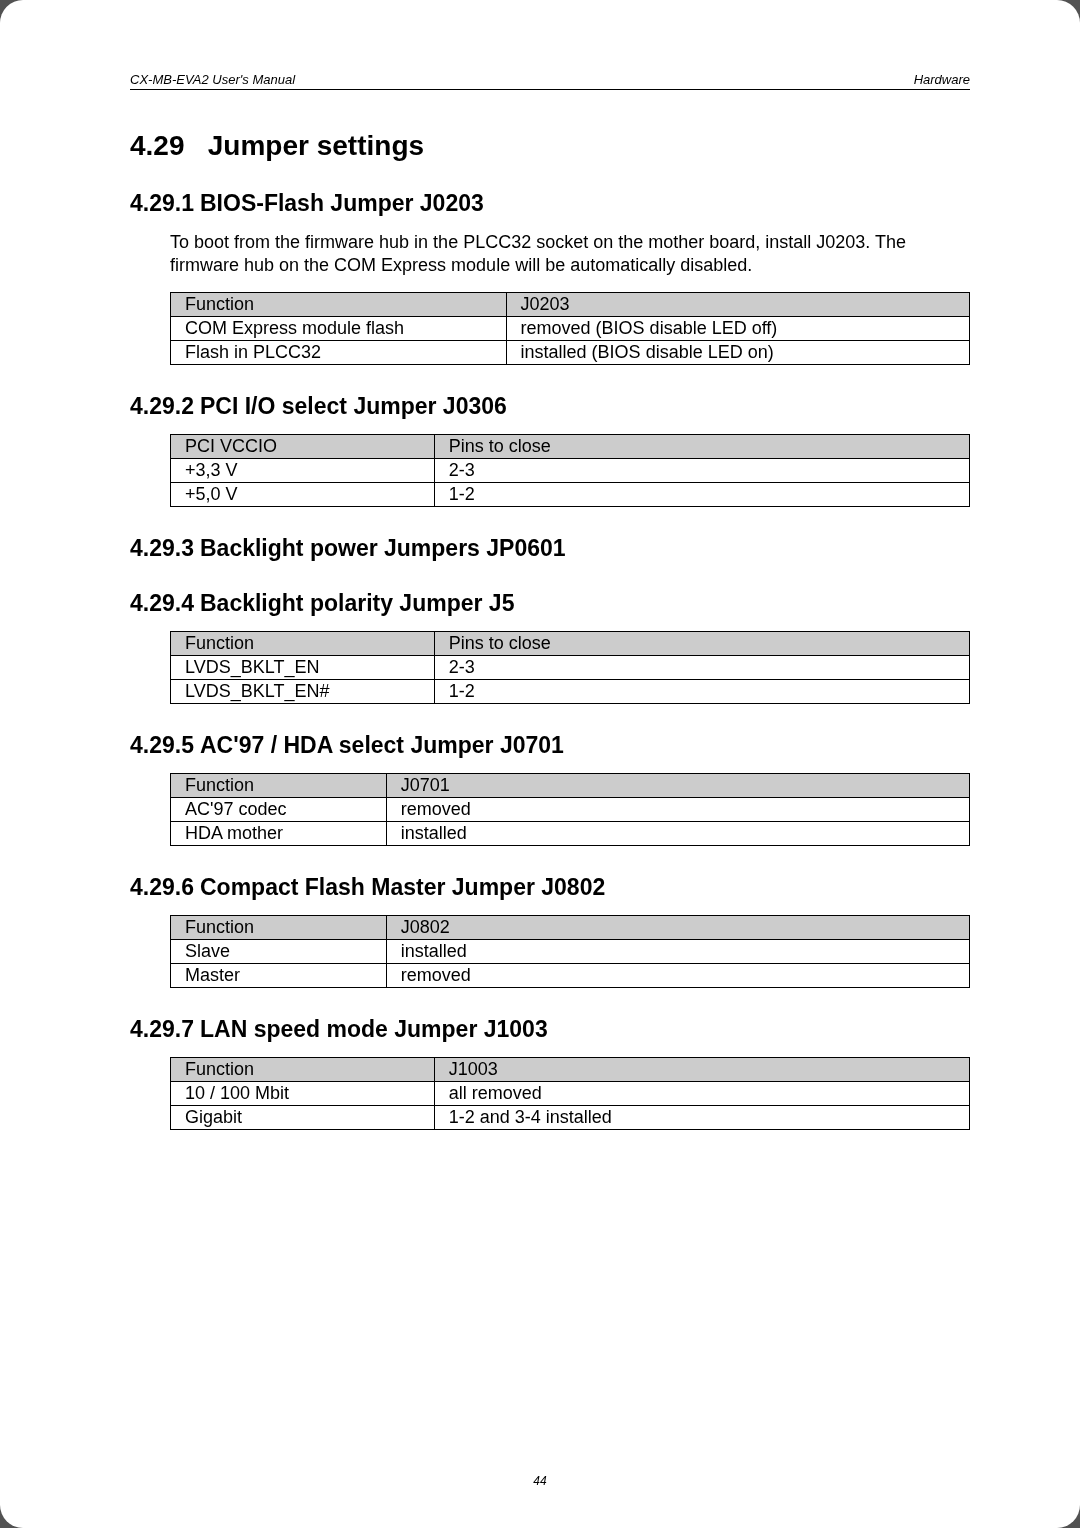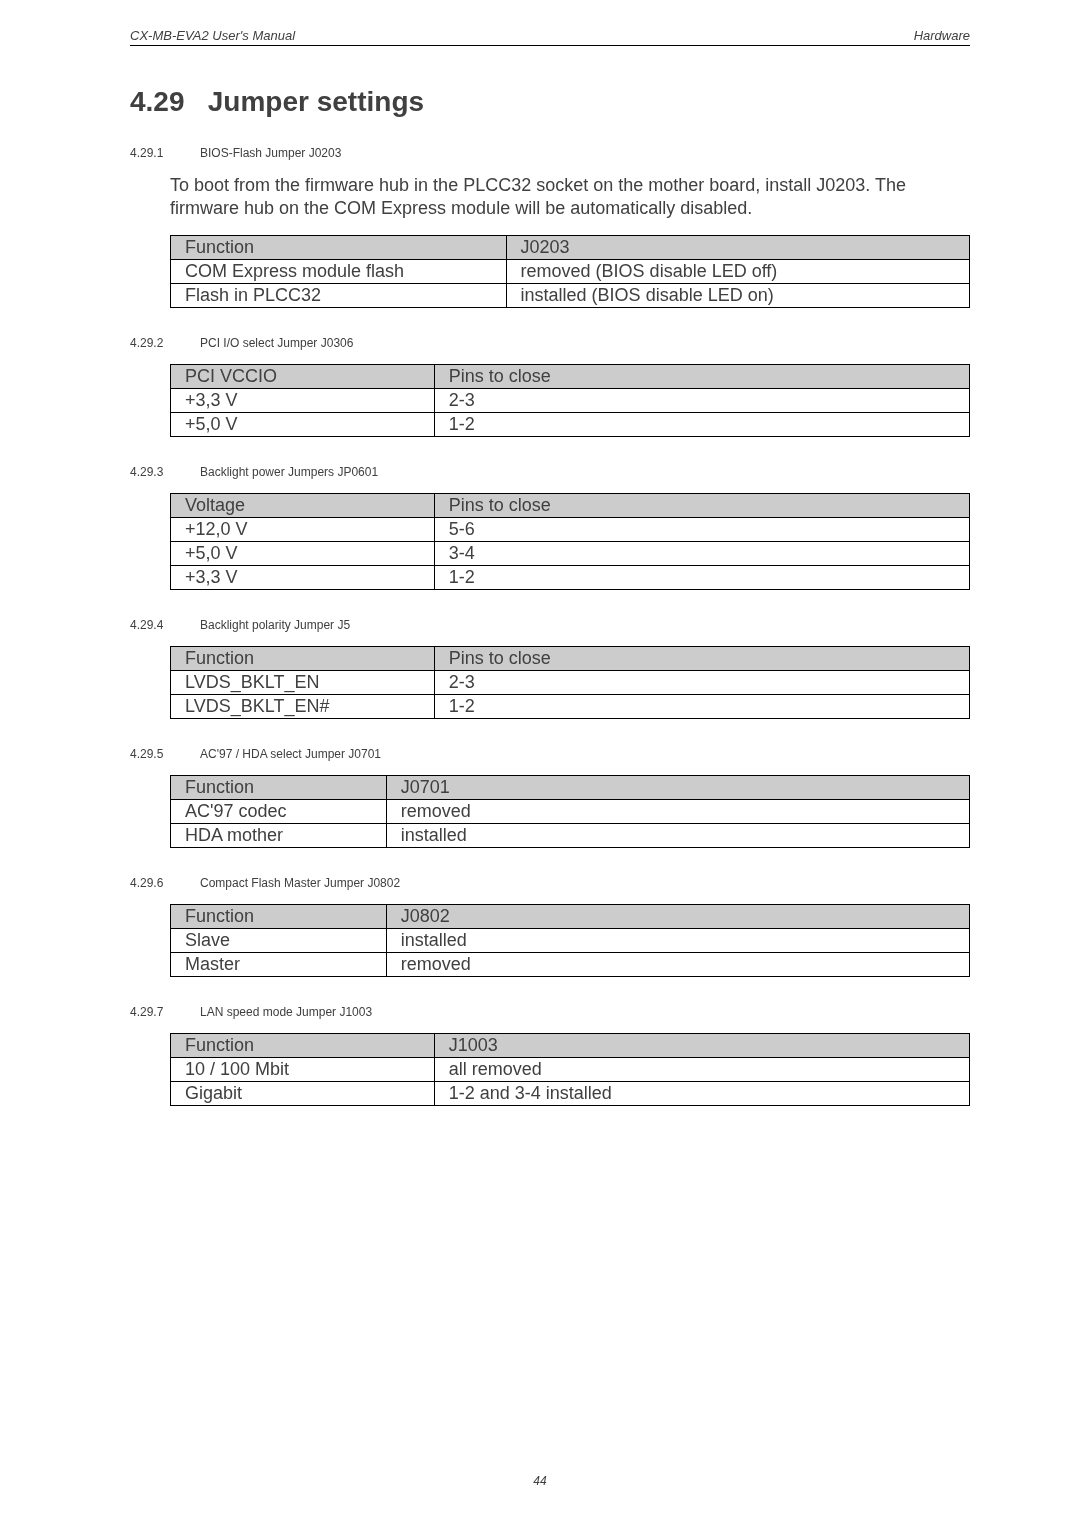--- a/index.html
+++ b/index.html
@@ -8,43 +8,44 @@
     display: flex;
     justify-content: center;
     font-family: Arial, Helvetica, sans-serif;
   }
   .page {
     width: 1080px;
     height: 1528px;
     background: #ffffff;
     position: relative;
     box-sizing: border-box;
-    padding: 28px 110px 0 130px;
-    color: #404040;
+    padding: 72px 110px 0 130px;
+    color: #000000;
+    border-radius: 23px;
   }
   .header-row {
     display: flex;
     justify-content: space-between;
     border-bottom: 1px solid #000;
     padding-bottom: 2px;
     font-size: 13px;
     font-style: italic;
   }
   h1.section-title {
     font-size: 28px;
     font-weight: bold;
     margin: 40px 0 20px 0;
   }
   h1.section-title .num {
     display: inline-block;
     width: 70px;
   }
   h2.sub-title {
-    font-size: 12px;
-    font-weight: normal;
+    font-size: 23px;
+    font-weight: bold;
     margin: 28px 0 14px 0;
   }
   h2.sub-title .num {
     display: inline-block;
     width: 70px;
   }
   .para {
     font-size: 18px;
     margin: 0 0 14px 40px;
     line-height: 1.3;
@@ -137,124 +138,98 @@
             <td>+3,3 V</td>
             <td>2-3</td>
           </tr>
           <tr>
             <td>+5,0 V</td>
             <td>1-2</td>
           </tr>
         </tbody>
       </table>
       <h2 class="sub-title"><span class="num">4.29.3</span><span>Backlight power Jumpers JP0601</span></h2>
+      <h2 class="sub-title"><span class="num">4.29.4</span><span>Backlight polarity Jumper J5</span></h2>
       <table class="jumper">
         <colgroup>
           <col style="width: 33%;">
           <col style="width: 67%;">
         </colgroup>
         <thead>
           <tr>
-            <th>Voltage</th>
+            <th>Function</th>
             <th>Pins to close</th>
           </tr>
         </thead>
         <tbody>
           <tr>
-            <td>+12,0 V</td>
-            <td>5-6</td>
-          </tr>
-          <tr>
-            <td>+5,0 V</td>
-            <td>3-4</td>
-          </tr>
-          <tr>
-            <td>+3,3 V</td>
+            <td>LVDS_BKLT_EN</td>
+            <td>2-3</td>
+          </tr>
+          <tr>
+            <td>LVDS_BKLT_EN#</td>
             <td>1-2</td>
           </tr>
         </tbody>
       </table>
-      <h2 class="sub-title"><span class="num">4.29.4</span><span>Backlight polarity Jumper J5</span></h2>
+      <h2 class="sub-title"><span class="num">4.29.5</span><span>AC'97 / HDA select Jumper J0701</span></h2>
+      <table class="jumper">
+        <colgroup>
+          <col style="width: 27%;">
+          <col style="width: 73%;">
+        </colgroup>
+        <thead>
+          <tr>
+            <th>Function</th>
+            <th>J0701</th>
+          </tr>
+        </thead>
+        <tbody>
+          <tr>
+            <td>AC'97 codec</td>
+            <td>removed</td>
+          </tr>
+          <tr>
+            <td>HDA mother</td>
+            <td>installed</td>
+          </tr>
+        </tbody>
+      </table>
+      <h2 class="sub-title"><span class="num">4.29.6</span><span>Compact Flash Master Jumper J0802</span></h2>
+      <table class="jumper">
+        <colgroup>
+          <col style="width: 27%;">
+          <col style="width: 73%;">
+        </colgroup>
+        <thead>
+          <tr>
+            <th>Function</th>
+            <th>J0802</th>
+          </tr>
+        </thead>
+        <tbody>
+          <tr>
+            <td>Slave</td>
+            <td>installed</td>
+          </tr>
+          <tr>
+            <td>Master</td>
+            <td>removed</td>
+          </tr>
+        </tbody>
+      </table>
+      <h2 class="sub-title"><span class="num">4.29.7</span><span>LAN speed mode Jumper J1003</span></h2>
       <table class="jumper">
         <colgroup>
           <col style="width: 33%;">
           <col style="width: 67%;">
         </colgroup>
         <thead>
           <tr>
             <th>Function</th>
-            <th>Pins to close</th>
-          </tr>
-        </thead>
-        <tbody>
-          <tr>
-            <td>LVDS_BKLT_EN</td>
-            <td>2-3</td>
-          </tr>
-          <tr>
-            <td>LVDS_BKLT_EN#</td>
-            <td>1-2</td>
-          </tr>
-        </tbody>
-      </table>
-      <h2 class="sub-title"><span class="num">4.29.5</span><span>AC'97 / HDA select Jumper J0701</span></h2>
-      <table class="jumper">
-        <colgroup>
-          <col style="width: 27%;">
-          <col style="width: 73%;">
-        </colgroup>
-        <thead>
-          <tr>
-            <th>Function</th>
-            <th>J0701</th>
-          </tr>
-        </thead>
-        <tbody>
-          <tr>
-            <td>AC'97 codec</td>
-            <td>removed</td>
-          </tr>
-          <tr>
-            <td>HDA mother</td>
-            <td>installed</td>
-          </tr>
-        </tbody>
-      </table>
-      <h2 class="sub-title"><span class="num">4.29.6</span><span>Compact Flash Master Jumper J0802</span></h2>
-      <table class="jumper">
-        <colgroup>
-          <col style="width: 27%;">
-          <col style="width: 73%;">
-        </colgroup>
-        <thead>
-          <tr>
-            <th>Function</th>
-            <th>J0802</th>
-          </tr>
-        </thead>
-        <tbody>
-          <tr>
-            <td>Slave</td>
-            <td>installed</td>
-          </tr>
-          <tr>
-            <td>Master</td>
-            <td>removed</td>
-          </tr>
-        </tbody>
-      </table>
-      <h2 class="sub-title"><span class="num">4.29.7</span><span>LAN speed mode Jumper J1003</span></h2>
-      <table class="jumper">
-        <colgroup>
-          <col style="width: 33%;">
-          <col style="width: 67%;">
-        </colgroup>
-        <thead>
-          <tr>
-            <th>Function</th>
             <th>J1003</th>
           </tr>
         </thead>
         <tbody>
           <tr>
             <td>10 / 100 Mbit</td>
             <td>all removed</td>
           </tr>
           <tr>
             <td>Gigabit</td>

